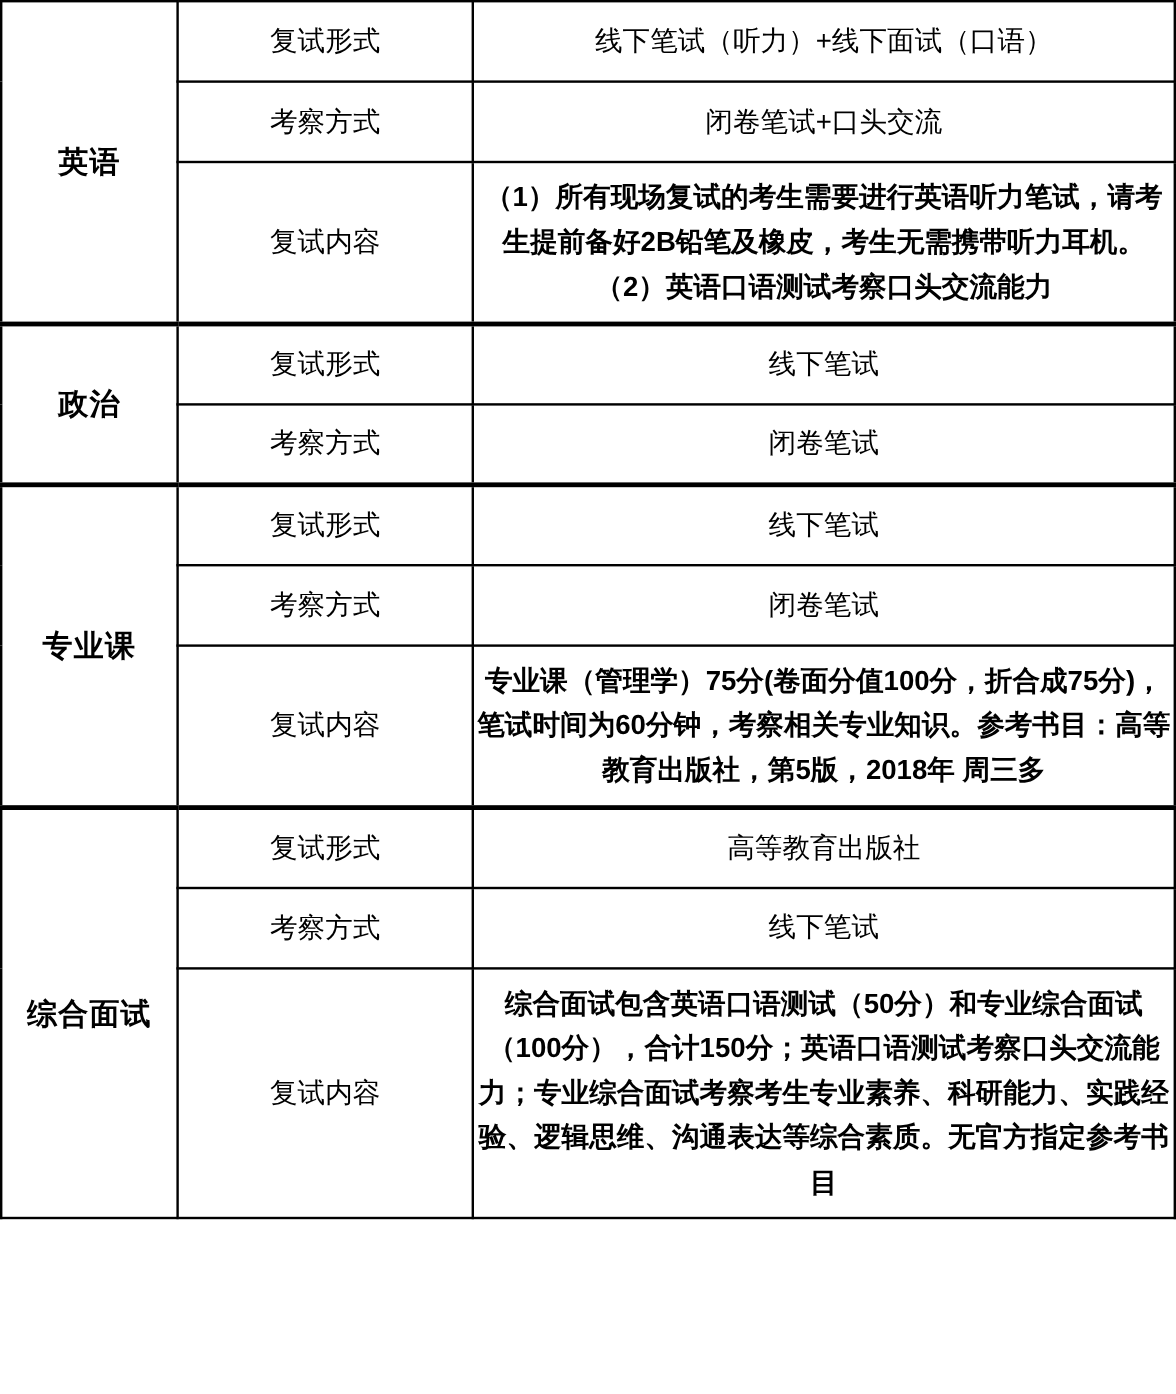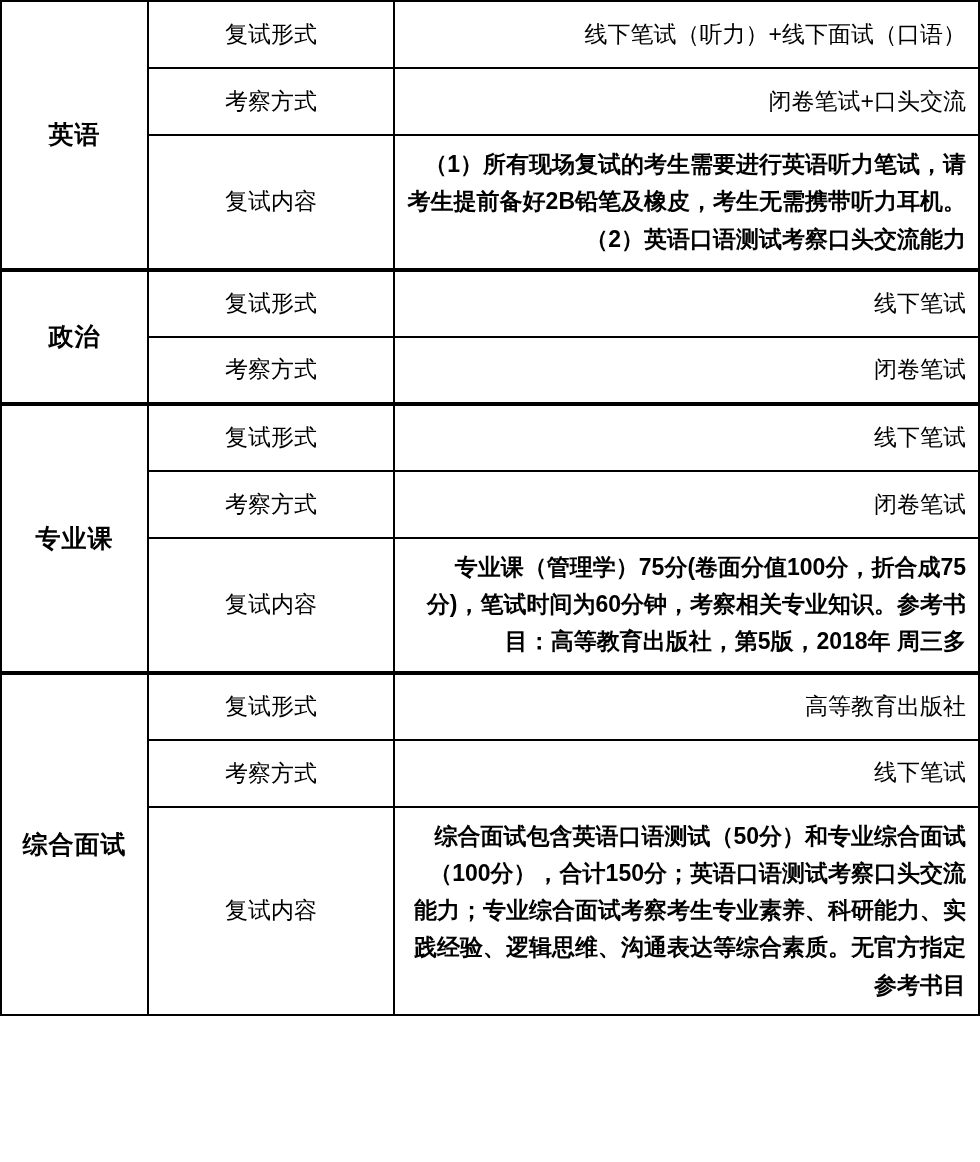--- a/index.html
+++ b/index.html
@@ -26,21 +26,21 @@
   table.exam-table {
     border-collapse: collapse;
     width: 978px;
     margin: 0;
     table-layout: fixed;
   }
 
   table.exam-table td {
     border: 2px solid #000000;
     vertical-align: middle;
-    padding: 12px;
+    padding: 0;
     box-sizing: border-box;
   }
 
   
   col.c-subject { width: 147px; }
   col.c-field   { width: 246px; }
   col.c-value   { width: 585px; }
 
   
   td.subject {
@@ -57,21 +57,21 @@
   td.field {
     text-align: center;
     font-size: 23px;
     font-weight: normal;
     border-right-width: 3px;
     border-left-width: 3px;
   }
 
   
   td.value {
-    text-align: right;
+    text-align: center;
     font-size: 23px;
     font-weight: normal;
     line-height: 1.62;
     padding: 6px 14px 6px 14px;
     border-right-width: 3px;
   }
 
   
   td.field.r-short, td.value.r-short {
     height: 67px;

